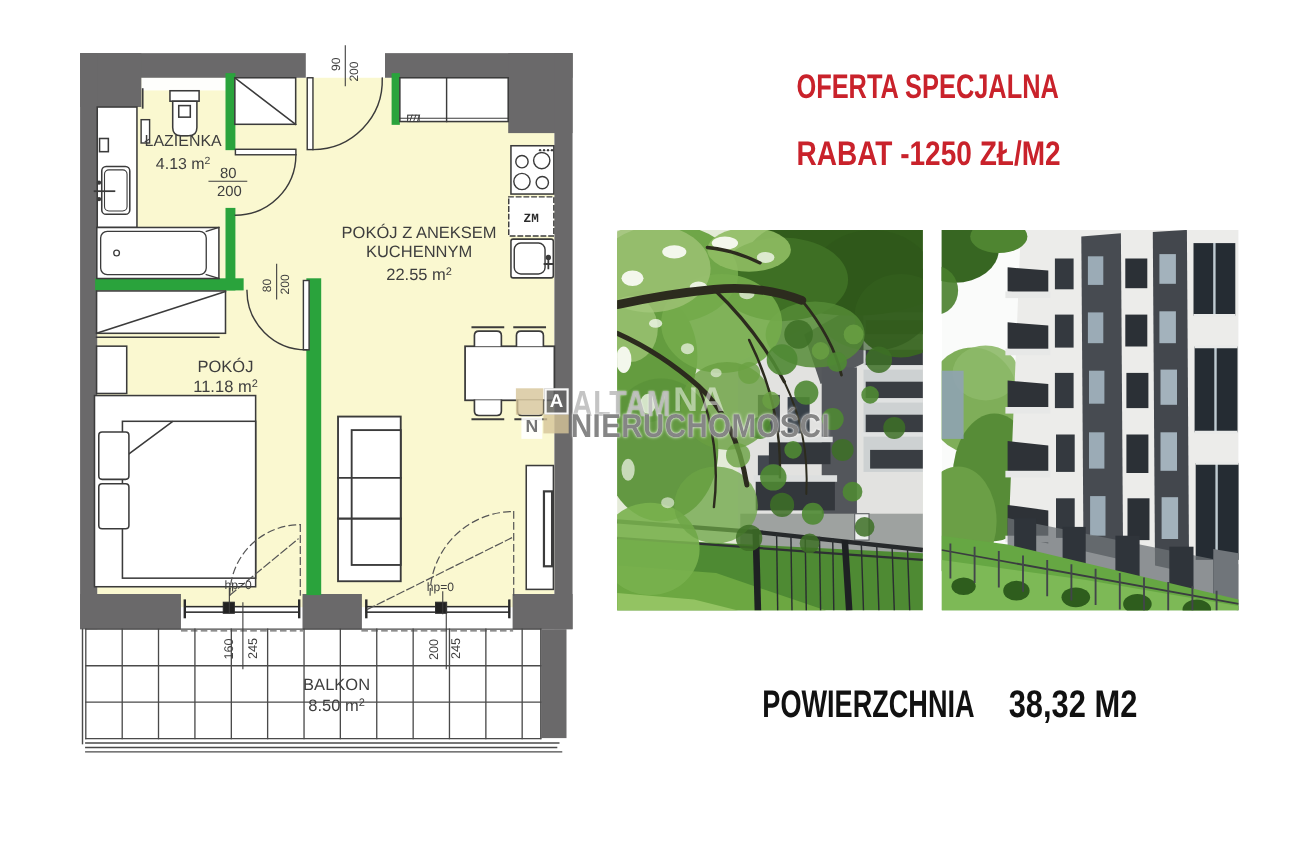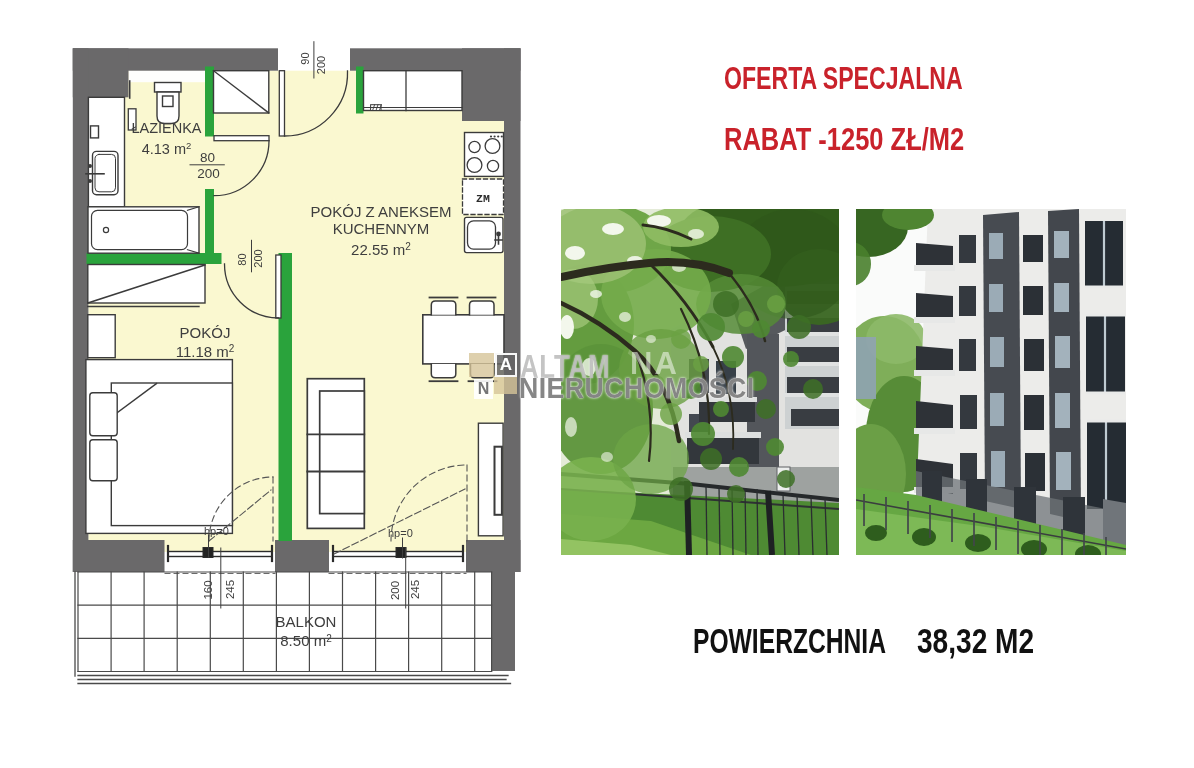--- a/index.html
+++ b/index.html
@@ -540,20 +540,20 @@
 <div class="abs blk" style="left:917px;top:623px;transform:scaleX(0.802)">38,32 M2</div>
 
 <div class="abs" style="left:0;top:0;width:1194px;height:768px;pointer-events:none" id="wm">
 
   <div class="abs" style="left:469px;top:353px;width:25px;height:24px;background:rgba(214,196,153,.8)"></div>
 
   <div class="abs" style="left:495px;top:353px;width:22px;height:24px;background:rgba(100,100,100,.85);border:2px solid rgba(255,255,255,.95);box-sizing:border-box;color:#fff;font-weight:bold;font-size:17px;text-align:center;line-height:20px;">A</div>
 
   <div class="abs" style="left:520px;top:350px;font-size:33px;line-height:1;font-weight:bold;color:rgba(176,176,176,.75);letter-spacing:1px;transform:scaleX(0.78);transform-origin:0 0;text-shadow:0 0 2px rgba(255,255,255,.9)">ALTAM</div>
 
-  <div class="abs" style="left:630px;top:348px;font-size:31px;line-height:1;font-weight:bold;color:rgba(255,255,255,.5);letter-spacing:2px;">NA</div>
+  <div class="abs" style="left:612px;top:348px;font-size:31px;line-height:1;font-weight:bold;color:rgba(255,255,255,.5);letter-spacing:2px;">NA</div>
 
   <div class="abs" style="left:474px;top:379px;width:19px;height:20px;background:rgba(255,255,255,.9);color:rgba(110,110,110,.95);font-weight:bold;font-size:16px;text-align:center;line-height:19px;">N</div>
 
   <div class="abs" style="left:494px;top:377px;width:23px;height:17px;background:rgba(214,196,153,.8)"></div>
 
   <div class="abs" style="left:519px;top:373px;font-size:30px;line-height:1;font-weight:bold;color:rgba(104,104,104,.8);letter-spacing:0.5px;transform:scaleX(0.89);transform-origin:0 0;text-shadow:0 0 3px rgba(255,255,255,.95), 0 0 1px rgba(255,255,255,.9)">NIERUCHOMOŚCI</div>
 </div>
 
 </body></html>

